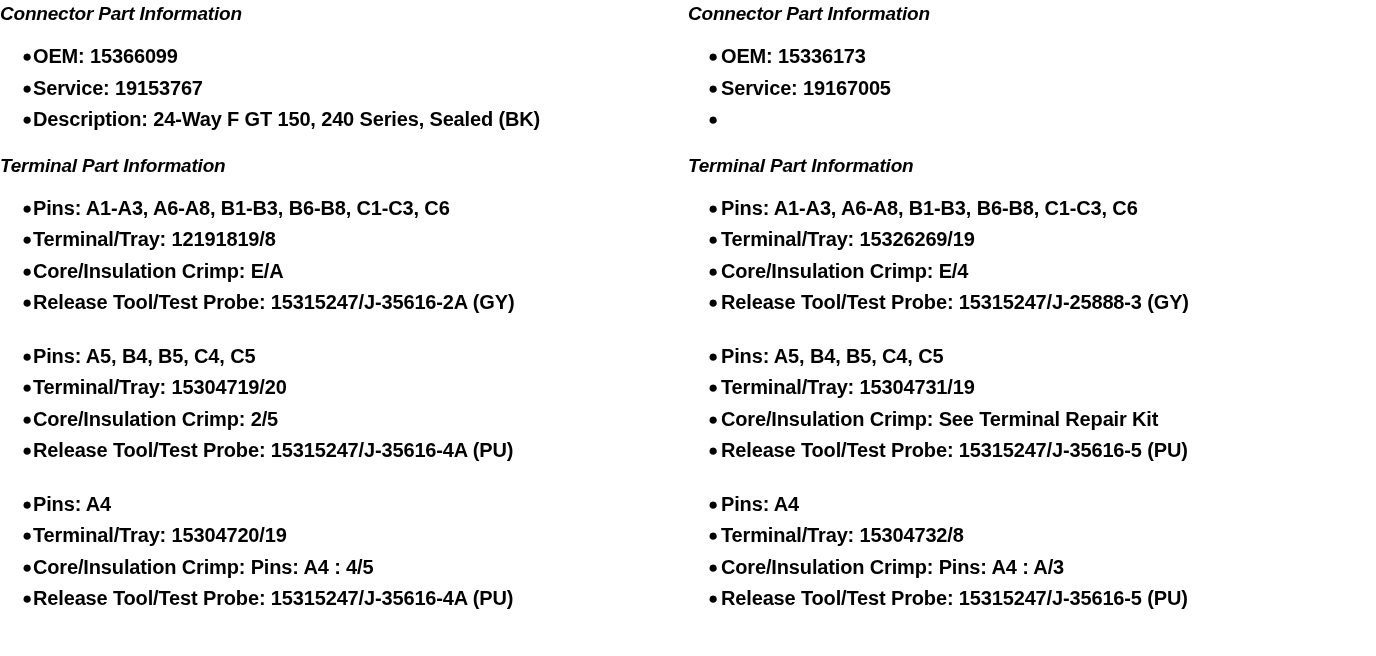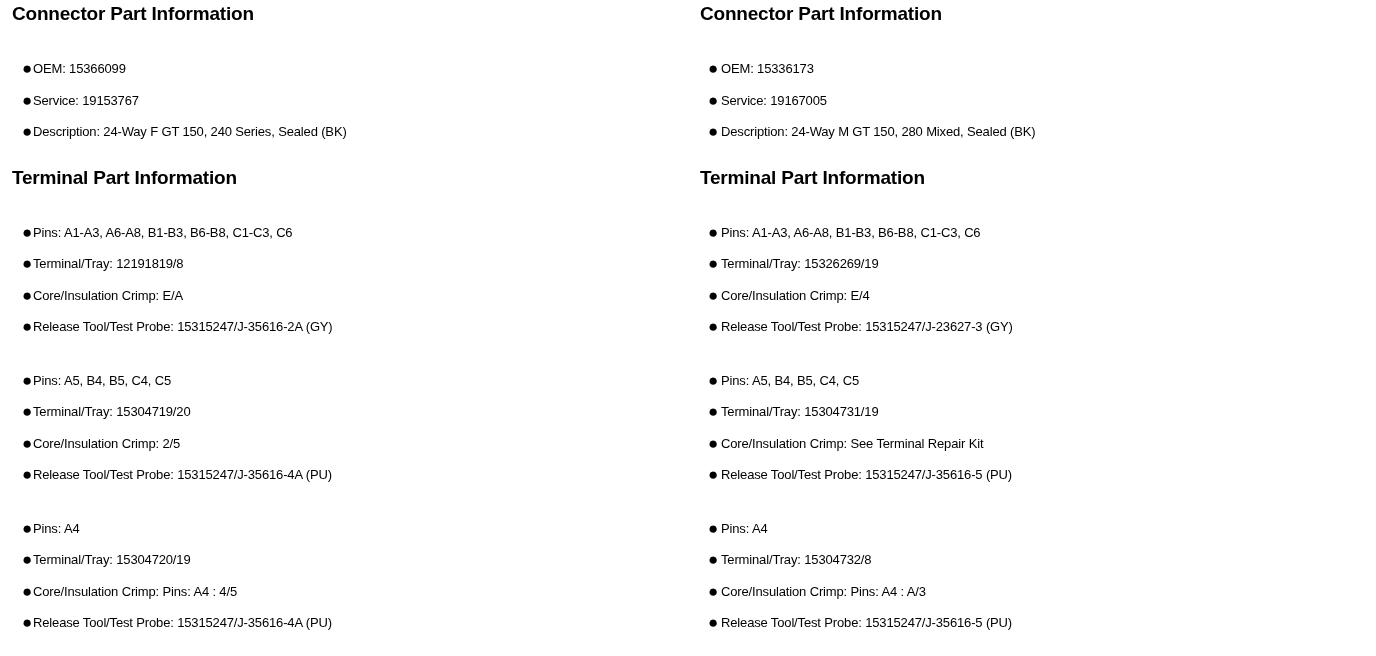--- a/index.html
+++ b/index.html
@@ -38,22 +38,23 @@
   .column.right {
     padding-left: 0px;
   }
 
   .section-heading {
     font-size: 19px;
     font-weight: bold;
     line-height: 22px;
     letter-spacing: -0.2px;
     margin: 0;
-    padding: 12px;
+    padding: 0;
     white-space: nowrap;
+    font-style: italic;
   }
 
   .heading-connector {
     padding-top: 3px;
   }
 
   .heading-terminal {
     padding-top: 19px;
   }
 
@@ -85,24 +86,25 @@
     width: 30px;
     text-align: left;
     padding-left: 22px;
     box-sizing: border-box;
     font-size: 17px;
     line-height: 31.5px;
   }
 
   .bullet-text {
     flex: 0 1 auto;
-    font-size: 13px;
+    font-size: 20px;
     line-height: 31.5px;
     letter-spacing: -0.15px;
     padding-left: 3px;
+    font-weight: bold;
   }
 
   .column.right .bullet-marker {
     padding-left: 20px;
   }
 </style>
 </head>
 <body>
 
 <div class="sheet">
@@ -196,42 +198,41 @@
         <li class="bullet-row">
           <span class="bullet-marker">●</span>
           <span class="bullet-text">OEM: 15336173</span>
         </li>
         <li class="bullet-row">
           <span class="bullet-marker">●</span>
           <span class="bullet-text">Service: 19167005</span>
         </li>
         <li class="bullet-row">
           <span class="bullet-marker">●</span>
-          <span class="bullet-text">Description: 24-Way M GT 150, 280 Mixed, Sealed (BK)</span>
         </li>
       </ul>
 
       <h2 class="section-heading heading-terminal">Terminal Part Information</h2>
 
       <ul class="bullet-group first-group">
         <li class="bullet-row">
           <span class="bullet-marker">●</span>
           <span class="bullet-text">Pins: A1-A3, A6-A8, B1-B3, B6-B8, C1-C3, C6</span>
         </li>
         <li class="bullet-row">
           <span class="bullet-marker">●</span>
           <span class="bullet-text">Terminal/Tray: 15326269/19</span>
         </li>
         <li class="bullet-row">
           <span class="bullet-marker">●</span>
           <span class="bullet-text">Core/Insulation Crimp: E/4</span>
         </li>
         <li class="bullet-row">
           <span class="bullet-marker">●</span>
-          <span class="bullet-text">Release Tool/Test Probe: 15315247/J-23627-3 (GY)</span>
+          <span class="bullet-text">Release Tool/Test Probe: 15315247/J-25888-3 (GY)</span>
         </li>
       </ul>
 
       <ul class="bullet-group spaced-group">
         <li class="bullet-row">
           <span class="bullet-marker">●</span>
           <span class="bullet-text">Pins: A5, B4, B5, C4, C5</span>
         </li>
         <li class="bullet-row">
           <span class="bullet-marker">●</span>

